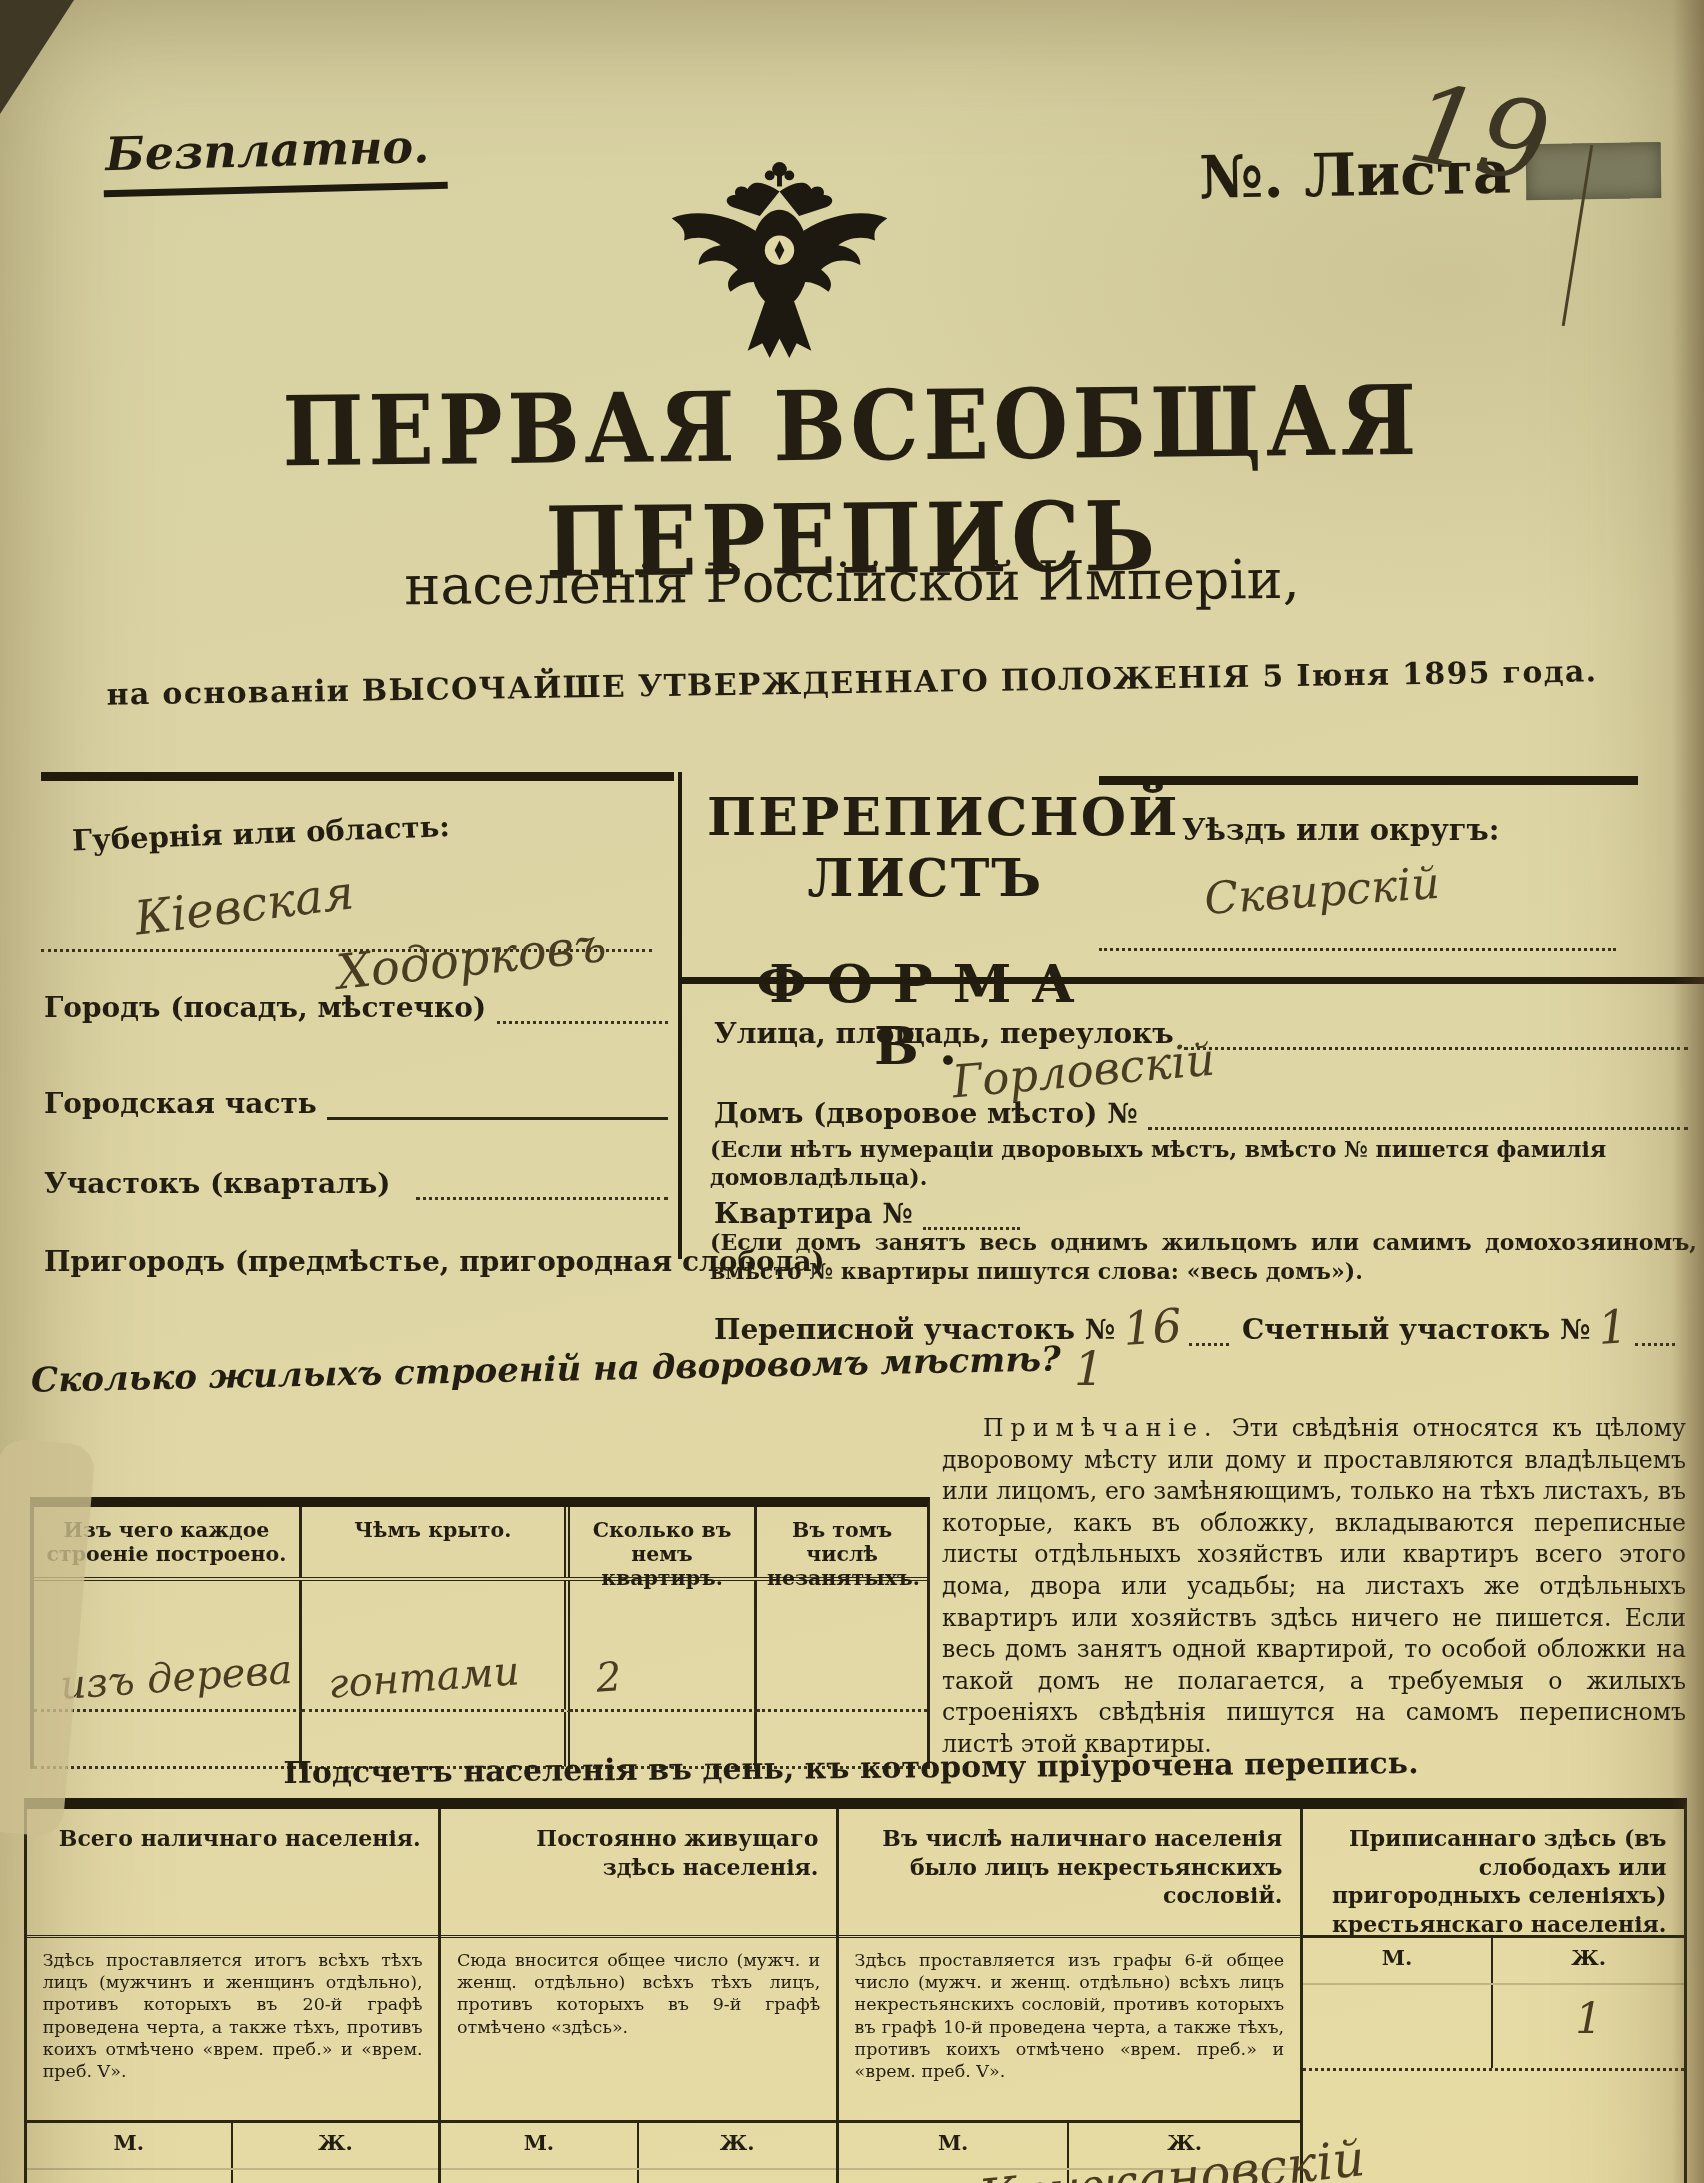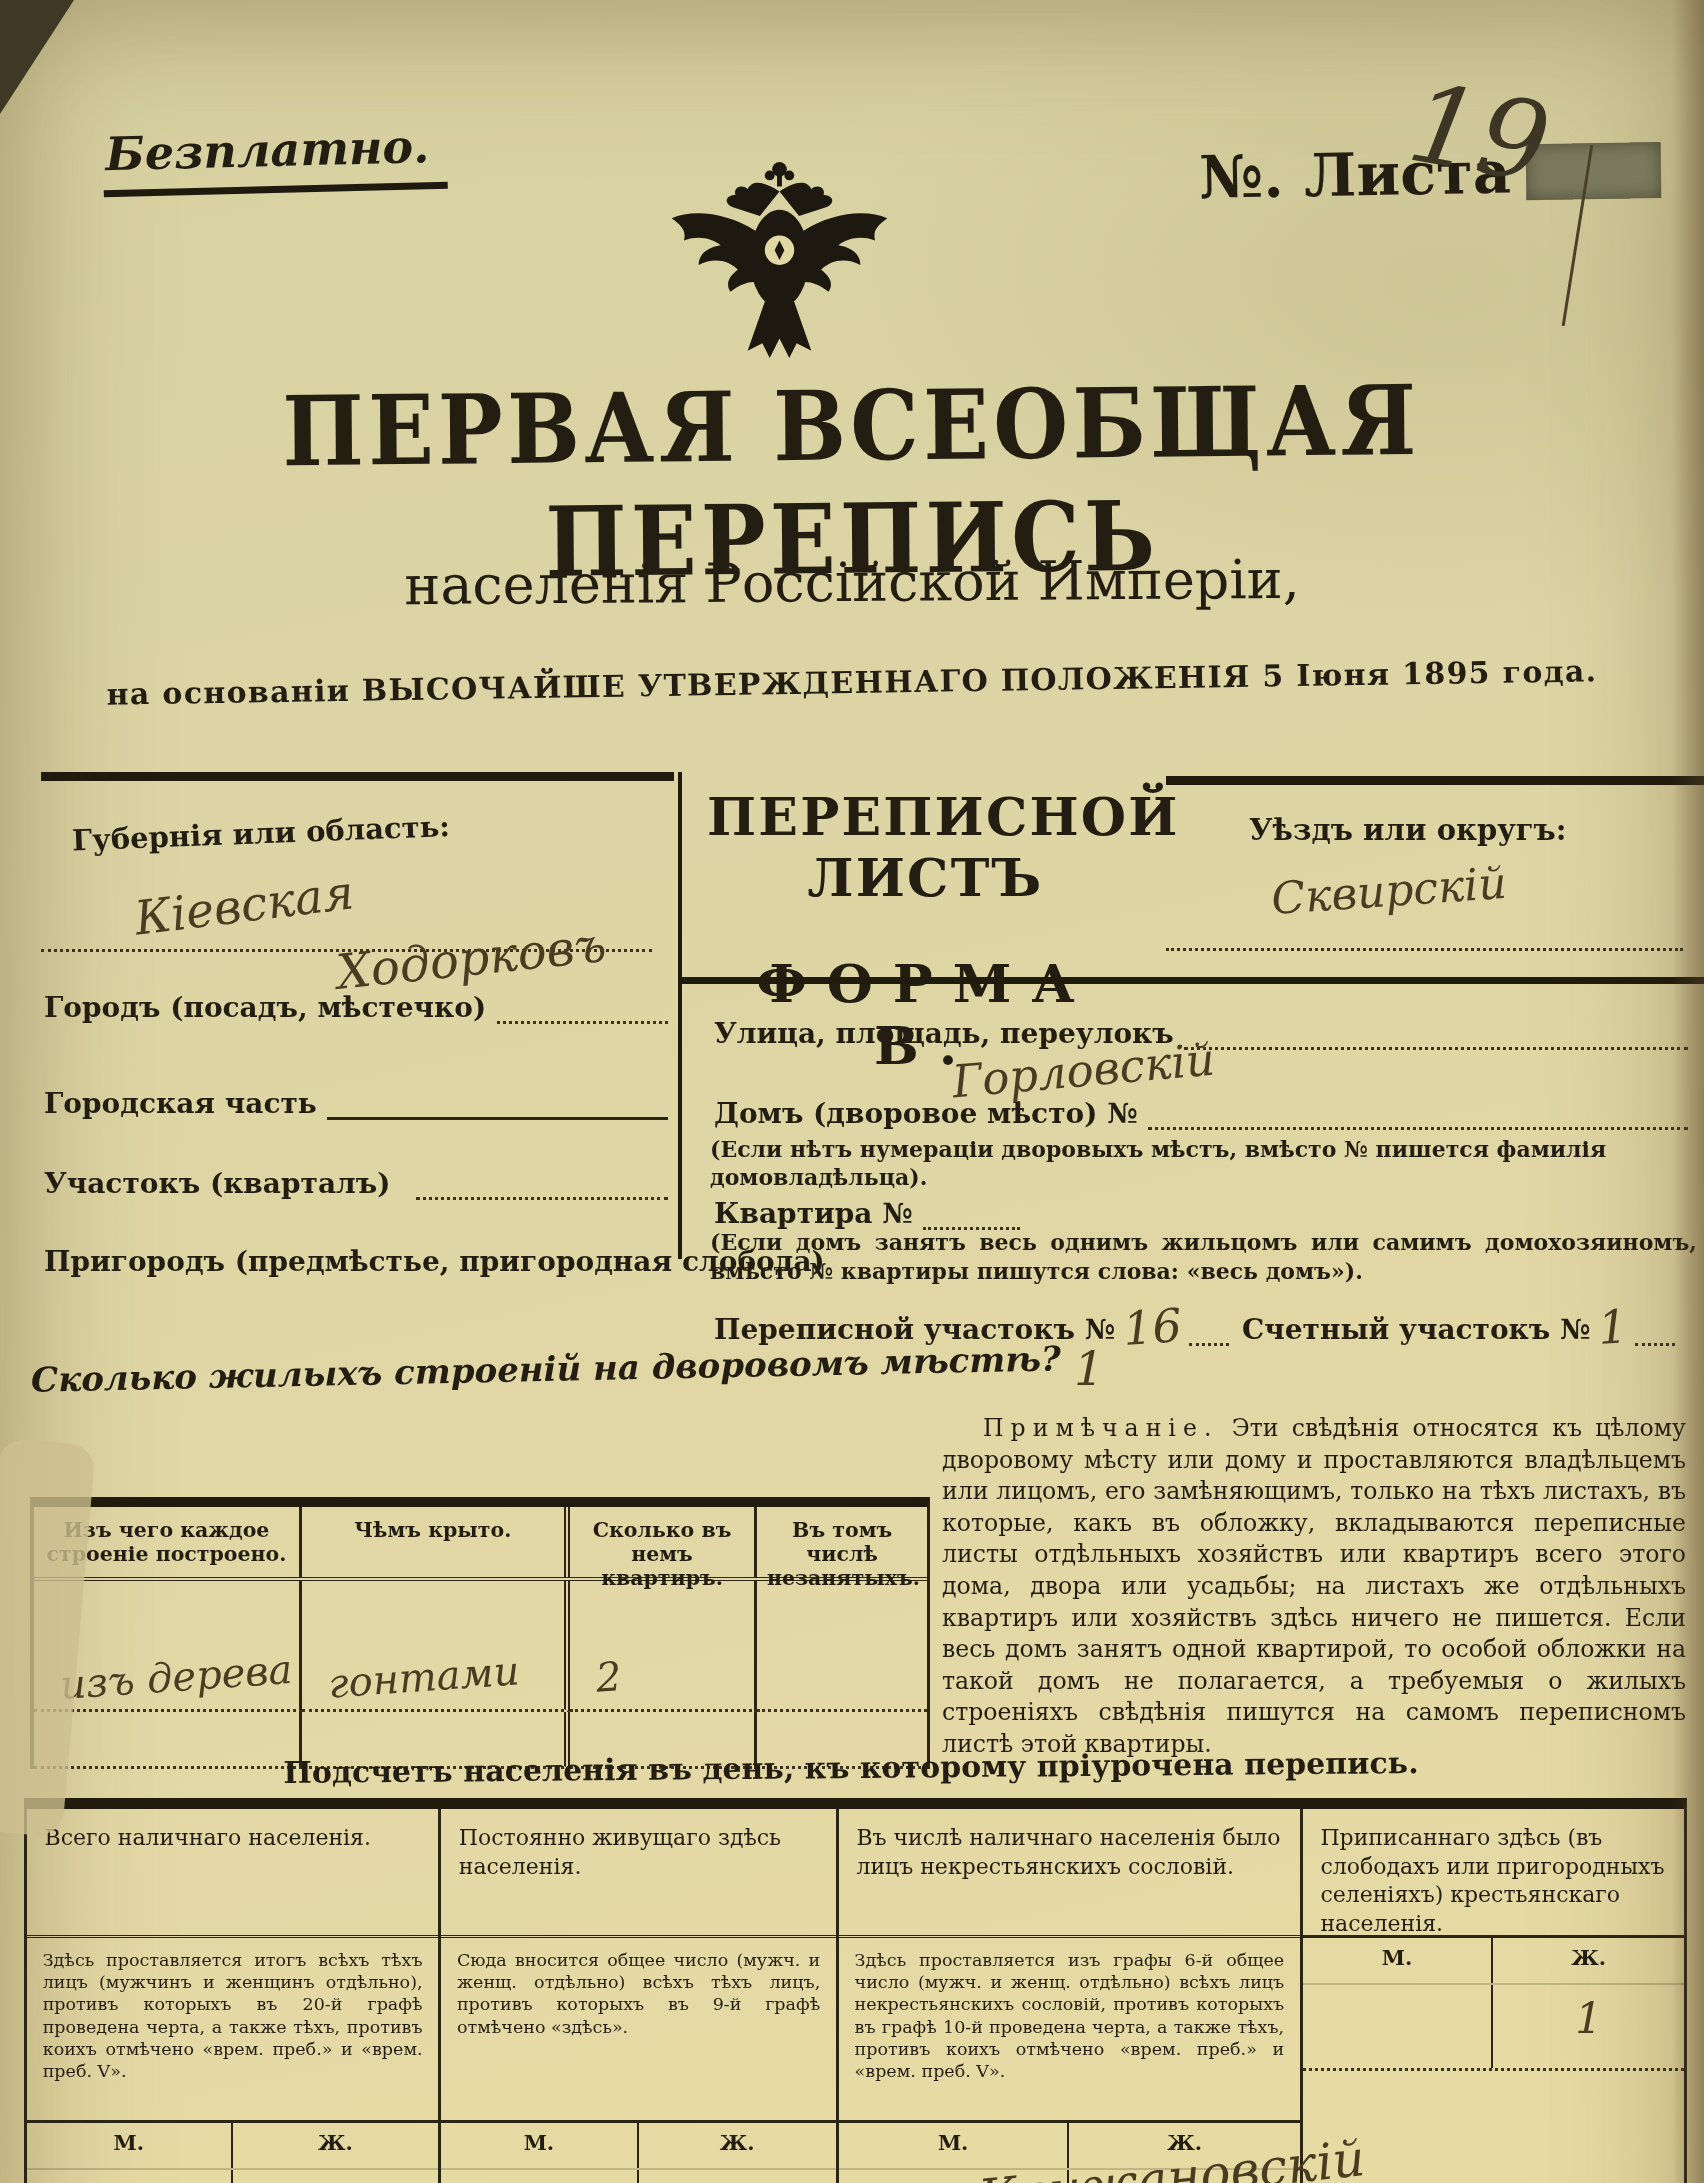--- a/index.html
+++ b/index.html
@@ -35,21 +35,21 @@
          letter-spacing:1.3px;transform:rotate(-.9deg);}
   
   .gub-box{left:41px;top:772px;width:633px;height:171px;border-top:9.6px solid #211b0e;}
   .gub-label{margin:31px 0 0 31px;font-size:29px;font-weight:bold;transform:rotate(-2.2deg);}
   .gub-hand{margin:12.2px 0 0 92px;font-size:47px;transform:rotate(-7deg);}
   .gub-dots{position:absolute;left:0;right:22px;bottom:0;}
   .vdiv{left:678px;top:772px;width:3.9px;height:487px;}
   .form-title{left:707px;top:786px;width:437px;text-align:center;}
   .form-l1{font-size:52px;font-weight:bold;letter-spacing:2.2px;}
   .form-l2{margin-top:44px;font-size:53px;font-weight:bold;letter-spacing:20px;}
-  .uezd-box{left:1166px;top:776px;width:539px;height:166px;border-top:9.6px solid #211b0e;}
+  .uezd-box{left:1099px;top:776px;width:539px;height:166px;border-top:9.6px solid #211b0e;}
   .uezd-label{margin:28px 0 0 83px;font-size:29px;font-weight:bold;}
   .uezd-hand{margin:10.5px 0 0 105px;font-size:44px;transform:rotate(-4deg);}
   .right-rule{left:680px;top:977px;width:1024px;height:6.5px;}
   
   .fieldrow{display:flex;align-items:flex-end;}
   .flabel{font-size:28px;font-weight:bold;white-space:nowrap;}
   .fline{flex:1;margin-left:10.5px;height:4.4px;}
   .lrow1{left:44px;top:991px;width:624px;}
   .lrow2{left:44px;top:1087px;width:624px;}
   .lrow3{left:44px;top:1167px;width:624px;gap:15px;}
@@ -85,21 +85,21 @@
   .note{left:942px;top:1413px;width:744px;font-size:23.6px;line-height:1.34;text-align:justify;}
   .note-title{letter-spacing:7px;}
   .note p{margin:0;text-indent:41px;}
   
   .ptitle{left:74px;top:1750px;width:1554px;text-align:center;font-size:30px;font-weight:bold;transform:rotate(-.5deg);}
   .ptable{left:24px;top:1798px;width:1657px;border-top:11.4px solid #211b0e;border-bottom:9.6px solid #211b0e;
           border-left:3.1px solid #2b2514;border-right:3.1px solid #2b2514;display:flex;}
   .pcol{box-sizing:border-box;border-right:3.5px solid #2b2514;display:flex;flex-direction:column;}
   .pcol:last-child{border-right:none;}
   .pc1{width:25%;} .pc2{width:24%;} .pc3{width:28%;} .pc4{width:23%;}
-  .phead{height:111px;padding:15px 17.5px 0;font-size:22px;font-weight:normal;text-align:left;line-height:1.3;}
+  .phead{height:111px;padding:15px 17.5px 0;font-size:22px;font-weight:bold;text-align:right;line-height:1.3;}
   .pdesc{height:171px;border-top:3.9px double #2b2514;padding:10.5px 15.7px 0;font-size:17.5px;line-height:1.28;text-align:justify;}
   .pmj{display:flex;border-top:3.1px solid #2b2514;height:45px;}
   .pmj div{width:50%;text-align:center;font-size:21px;font-weight:bold;padding-top:7px;box-sizing:border-box;}
   .pmj .subm{border-right:2.2px solid #2b2514;}
   .pvals{display:flex;border-top:2.6px solid #30291735;height:83px;border-bottom:3.5px dotted #3a341f;}
   .pvals div{width:50%;text-align:center;font-size:42px;box-sizing:border-box;padding-top:8.7px;}
   .pvals .subm{border-right:2.2px solid #2b2514;}
   .sig-hand{left:908px;top:2153px;font-size:50px;transform:rotate(-6deg);}
   
   .tear{position:absolute;pointer-events:none;}

